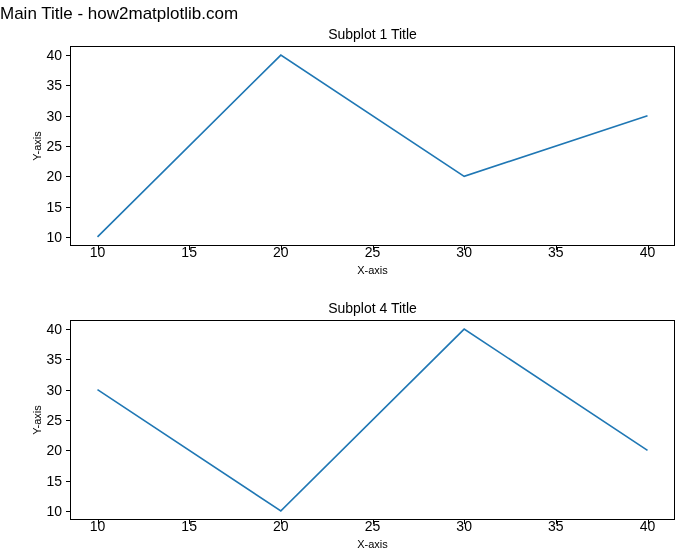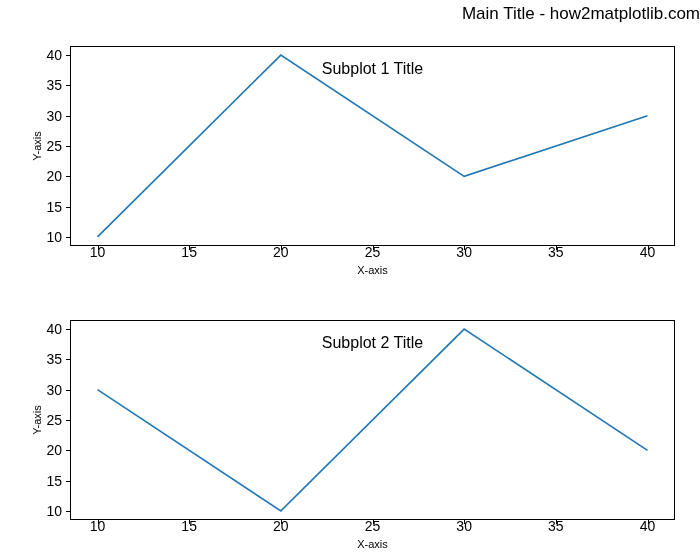--- a/index.html
+++ b/index.html
@@ -14,40 +14,39 @@
   .figure {
     width: 700px;
     height: 560px;
     position: relative;
   }
   .main-title {
     position: absolute;
     top: 4px;
     left: 0;
     width: 100%;
-    text-align: right;
+    text-align: left;
     font-size: 17px;
     color: #000;
   }
   .subplot {
     position: absolute;
     left: 70px;
     width: 605px;
   }
   .subplot-1 { top: 46px; height: 200px; }
   .subplot-2 { top: 320px; height: 200px; }
   .subplot-title {
     position: absolute;
     top: -20px;
     left: 0;
     width: 100%;
     text-align: center;
-    font-size: 16px;
+    font-size: 14px;
     color: #000;
-    margin-top: 34px;
   }
   .axes {
     position: absolute;
     top: 0; left: 0; right: 0; bottom: 0;
     border: 1px solid #000;
     box-sizing: border-box;
   }
   .plot-svg {
     position: absolute;
     top: 0; left: 0;
@@ -128,21 +127,21 @@
       <div class="ytick" style="bottom: 100px;">25</div>
       <div class="tick-mark-y" style="top: 69.697px;"></div>
       <div class="ytick" style="bottom: 130.303px;">30</div>
       <div class="tick-mark-y" style="top: 39.3939px;"></div>
       <div class="ytick" style="bottom: 160.606px;">35</div>
       <div class="tick-mark-y" style="top: 9.09091px;"></div>
       <div class="ytick" style="bottom: 190.909px;">40</div>
     </div>
 
   <div class="subplot subplot-2">
-    <div class="subplot-title">Subplot 2 Title</div>
+    <div class="subplot-title">Subplot 4 Title</div>
     <div class="axes"></div>
     <svg class="plot-svg" preserveAspectRatio="none" viewBox="0 0 605 200">
         <path d="M27.5,69.69696969696969 L210.83333333333334,190.9090909090909 L394.16666666666663,9.090909090909093 L577.5,130.3030303030303 " class="line"></path>
       </svg>
     <div class="xlabel">X-axis</div>
     <div class="ylabel">Y-axis</div>
   <div class="tick-mark-x" style="left: 27.5px;"></div>
       <div class="xtick" style="left: 27.5px;">10</div>
       <div class="tick-mark-x" style="left: 119.167px;"></div>
       <div class="xtick" style="left: 119.167px;">15</div>

